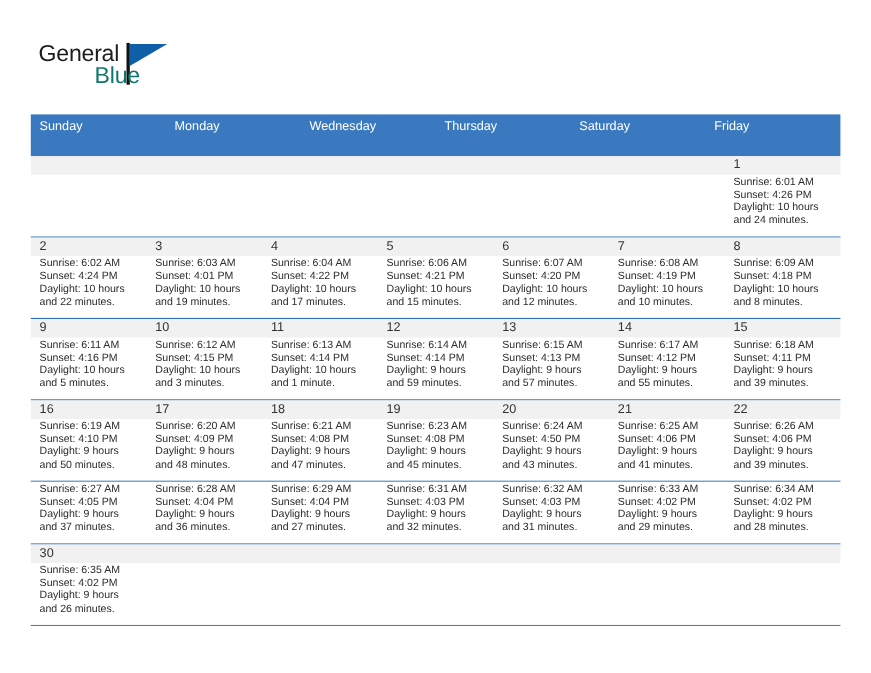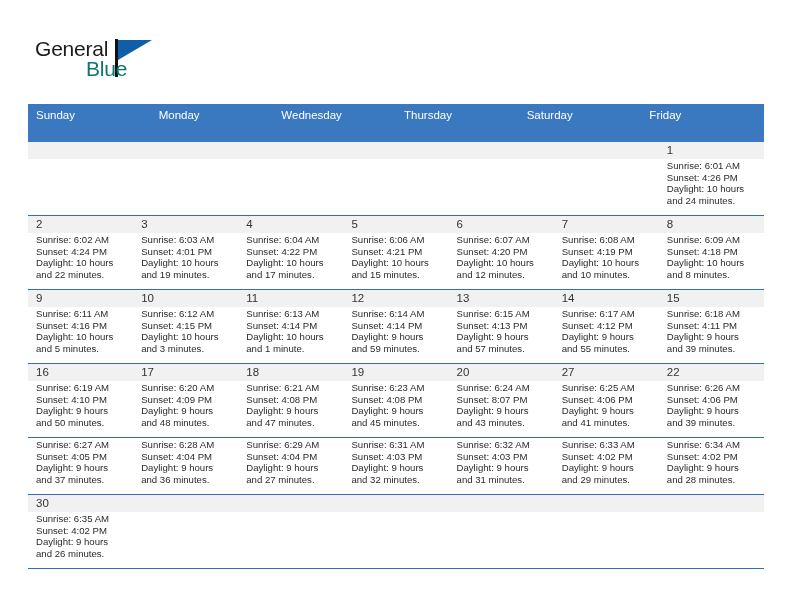--- a/index.html
+++ b/index.html
@@ -321,21 +321,21 @@
             </div>
           </div>
         </div>
         <div class="week-row">
           <div class="daynum-band">
             <div class="daynum-cell">16</div>
             <div class="daynum-cell">17</div>
             <div class="daynum-cell">18</div>
             <div class="daynum-cell">19</div>
             <div class="daynum-cell">20</div>
-            <div class="daynum-cell">27</div>
+            <div class="daynum-cell">21</div>
             <div class="daynum-cell">22</div>
           </div>
           <div class="detail-band">
             <div class="detail-cell">
               <div class="detail-line">Sunrise: 6:19 AM</div>
               <div class="detail-line">Sunset: 4:10 PM</div>
               <div class="detail-line">Daylight: 9 hours</div>
               <div class="detail-line">and 50 minutes.</div>
             </div>
             <div class="detail-cell">
@@ -351,21 +351,21 @@
               <div class="detail-line">and 47 minutes.</div>
             </div>
             <div class="detail-cell">
               <div class="detail-line">Sunrise: 6:23 AM</div>
               <div class="detail-line">Sunset: 4:08 PM</div>
               <div class="detail-line">Daylight: 9 hours</div>
               <div class="detail-line">and 45 minutes.</div>
             </div>
             <div class="detail-cell">
               <div class="detail-line">Sunrise: 6:24 AM</div>
-              <div class="detail-line">Sunset: 8:07 PM</div>
+              <div class="detail-line">Sunset: 4:50 PM</div>
               <div class="detail-line">Daylight: 9 hours</div>
               <div class="detail-line">and 43 minutes.</div>
             </div>
             <div class="detail-cell">
               <div class="detail-line">Sunrise: 6:25 AM</div>
               <div class="detail-line">Sunset: 4:06 PM</div>
               <div class="detail-line">Daylight: 9 hours</div>
               <div class="detail-line">and 41 minutes.</div>
             </div>
             <div class="detail-cell">

